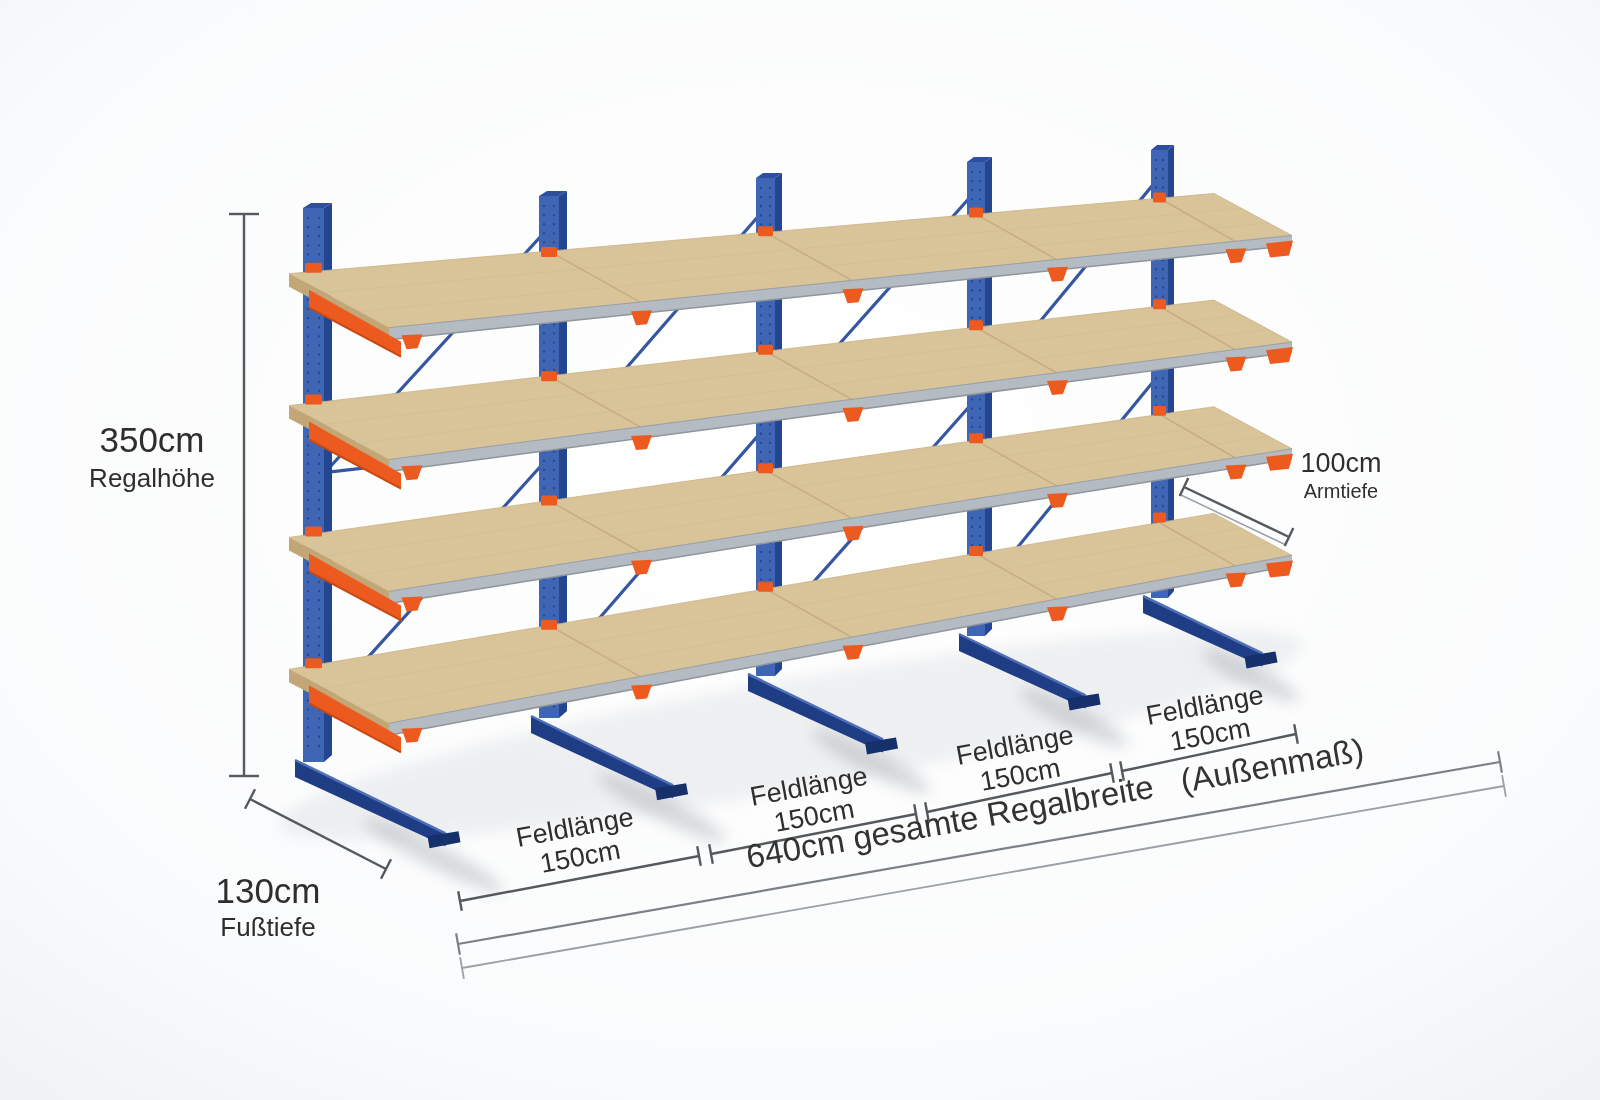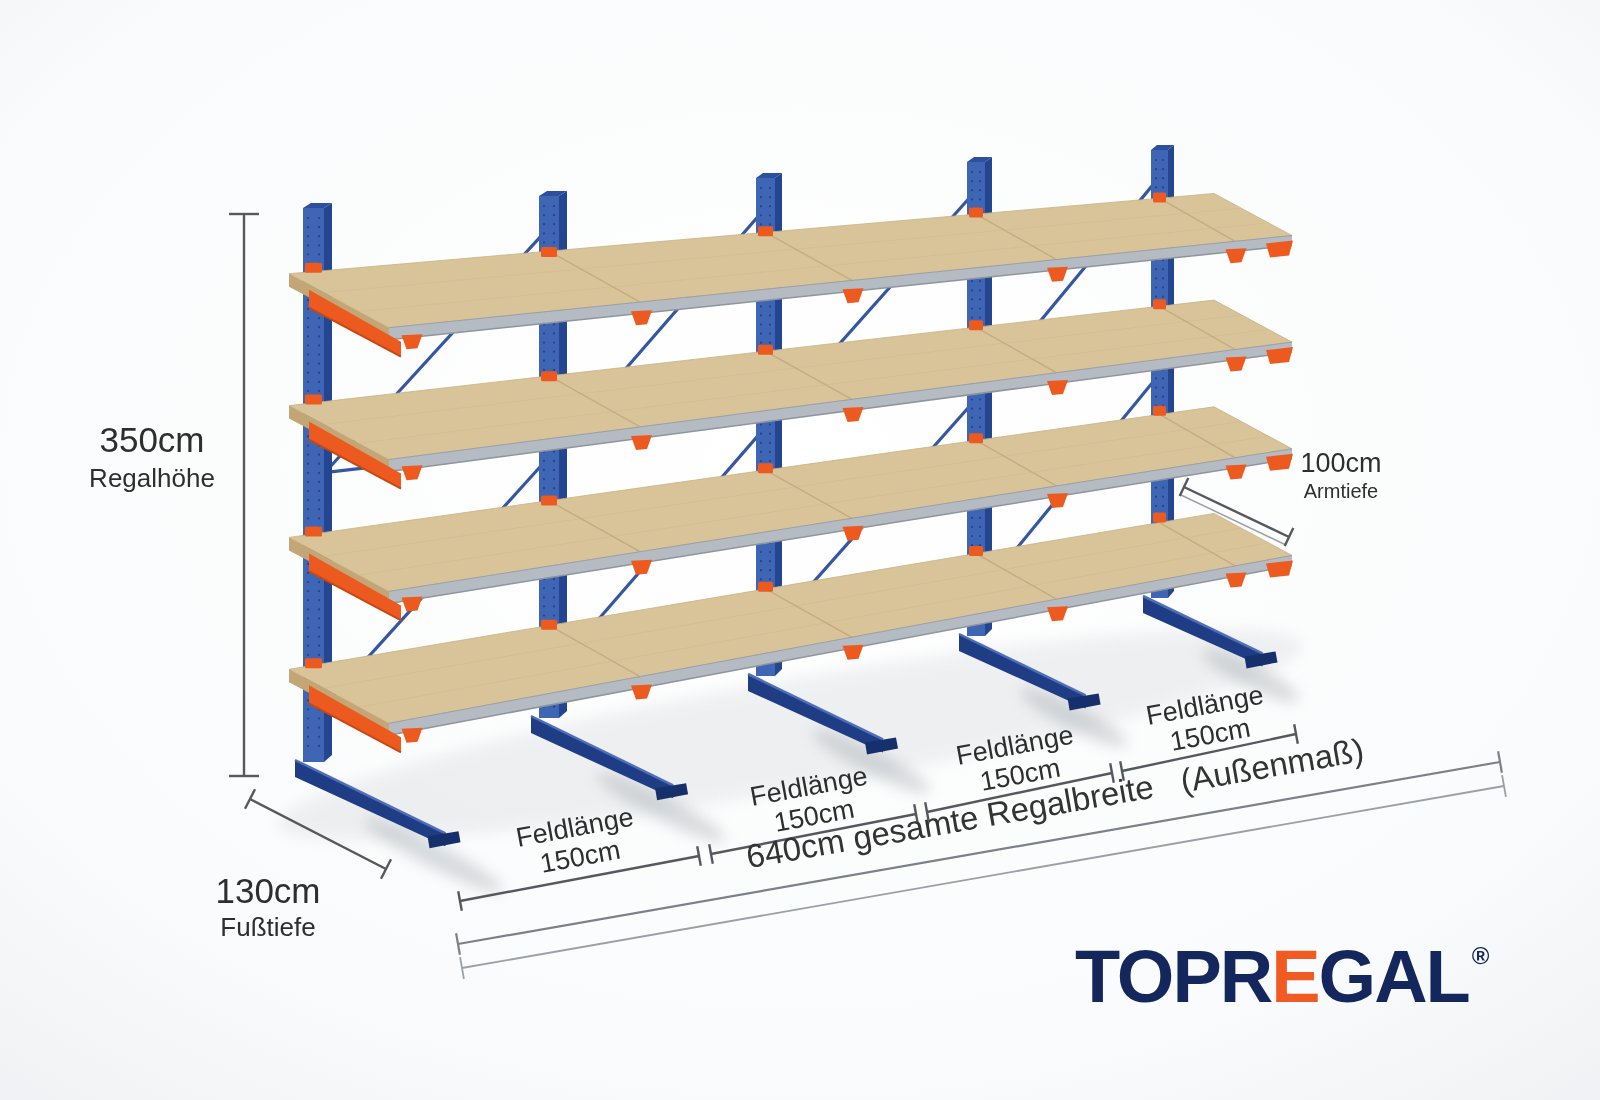--- a/index.html
+++ b/index.html
@@ -300,16 +300,13 @@
     <line class="dimline-lighter" x1="462" y1="968" x2="1504" y2="786"></line>
     <line class="dimline-lighter" x1="460.1" y1="957.2" x2="463.9" y2="978.8"></line>
     <line class="dimline-lighter" x1="1502.1" y1="775.2" x2="1505.9" y2="796.8"></line>
     <g transform="translate(968,830) rotate(-9.9)">
       <text class="total-text" x="190" y="0" text-anchor="end">640cm gesamte Regalbreite</text>
       <text class="total-text" x="218" y="0" text-anchor="start">(Außenmaß)</text>
     </g>
   </g>
 </svg>
 
-<div class="logo">
-  <span>TOPR</span><span class="hl">E</span><span>GAL</span><span class="reg">®</span>
 </div>
-</div>
 
 </body></html>

